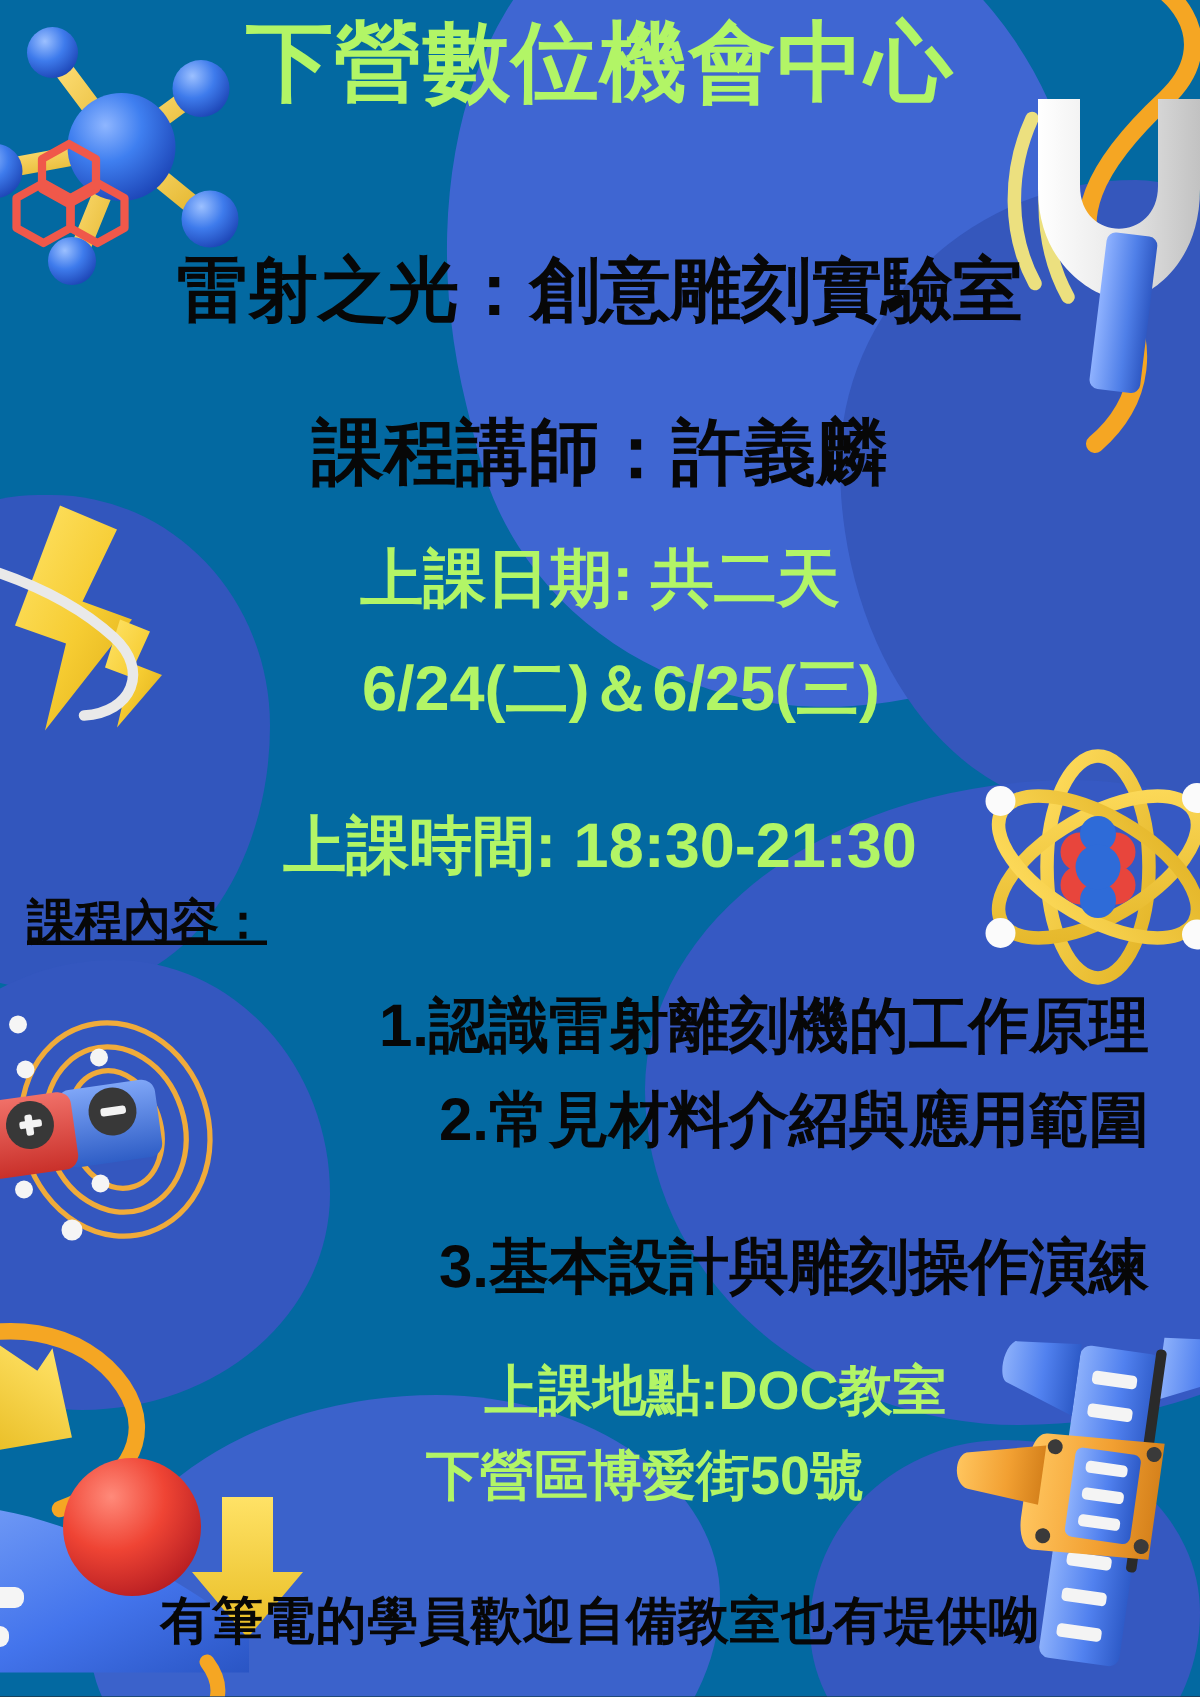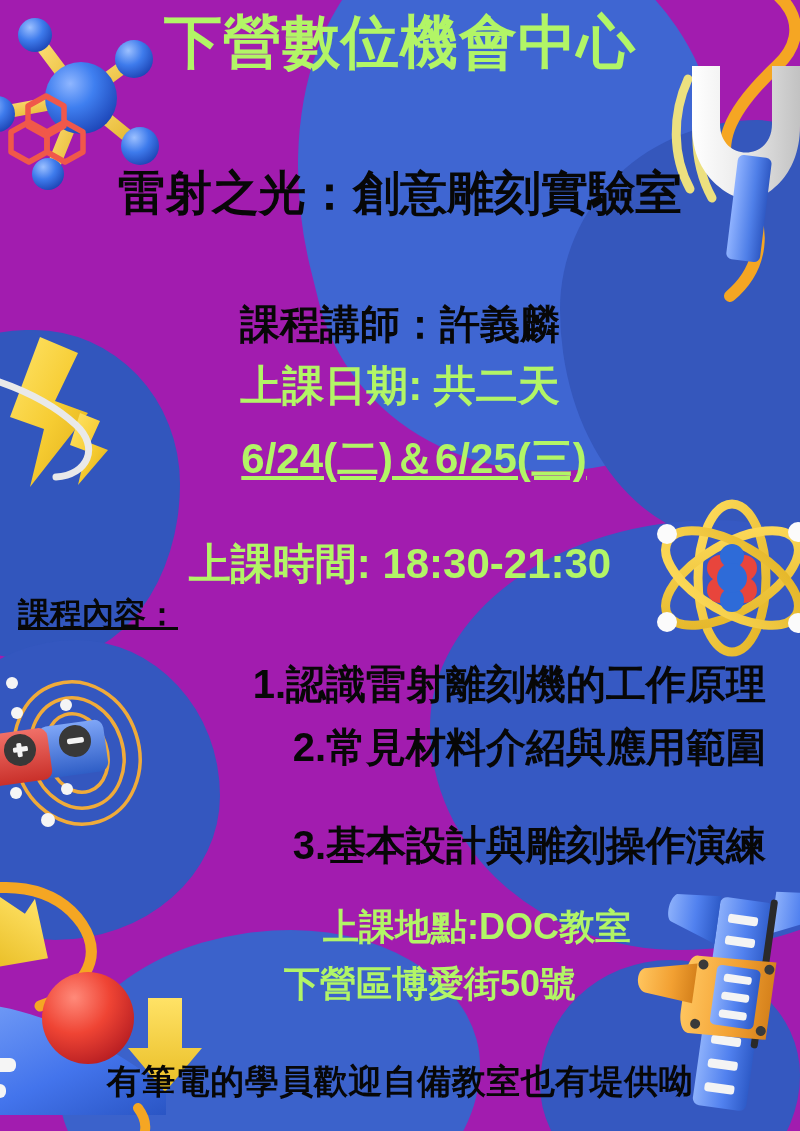--- a/index.html
+++ b/index.html
@@ -6,21 +6,21 @@
   html, body {
     margin: 0;
     padding: 0;
     background: #2b2b2b;
   }
   #poster {
     position: relative;
     width: 800px;
     height: 1131px;
     overflow: hidden;
-    background: #a21caf;
+    background: #0369a1;
     font-family: "Liberation Sans", "DejaVu Sans", sans-serif;
     -webkit-font-smoothing: antialiased;
   }
 
   
   .blob {
     position: absolute;
     pointer-events: none;
   }
   .blob-a {
@@ -101,34 +101,32 @@
     font-size: 58px;
     letter-spacing: 1px;
   }
   #subtitle {
     top: 168px;
     font-size: 47px;
     letter-spacing: 0px;
   }
   #instructor {
     top: 278px;
-    font-size: 40px;
-    margin-top: 25px;
+    font-size: 48px;
   }
   #date-label {
     top: 364px;
     font-size: 42px;
     letter-spacing: 0px;
   }
   #date-value {
     top: 437px;
     font-size: 42px;
     padding-left: 28px;
     box-sizing: border-box;
-    text-decoration: underline;
   }
   #time {
     top: 518px;
     font-size: 42px;
     margin-top: 24px;
   }
   #content-label {
     top: 598px;
     text-align: left;
     padding-left: 18px;

